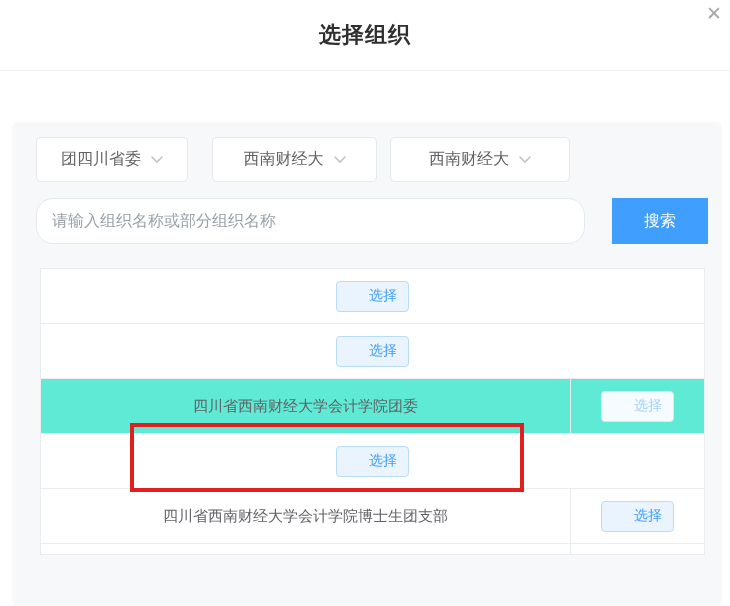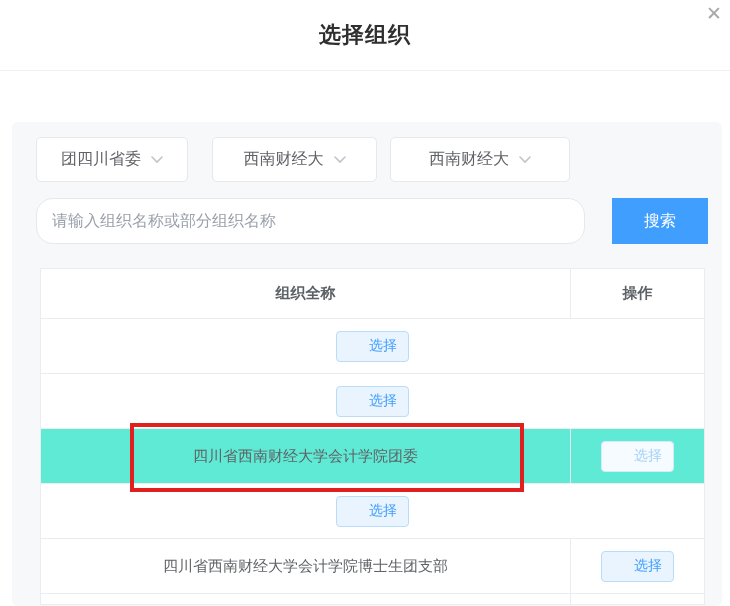--- a/index.html
+++ b/index.html
@@ -98,24 +98,20 @@
         <svg width="12" height="8" viewBox="0 0 12 8">
             <path d="M1 1 L6 6 L11 1" stroke="#c0c4cc" stroke-width="1.6" fill="none" stroke-linecap="round"></path>
           </svg>
       </span>
     </div>
 
     <input class="search-input" type="text" placeholder="请输入组织名称或部分组织名称" style="">
     <button class="search-btn">搜索</button>
 
     <div class="table">
-      <div class="trow thead">
-        <div class="cell-name">组织全称</div>
-        <div class="cell-op">操作</div>
-      </div>
 
       <div class="trow">
         <div class="cell-op">
           <button class="pick">选择</button>
         </div>
       </div>
 
       <div class="trow">
         <div class="cell-op">
           <button class="pick">选择</button>

